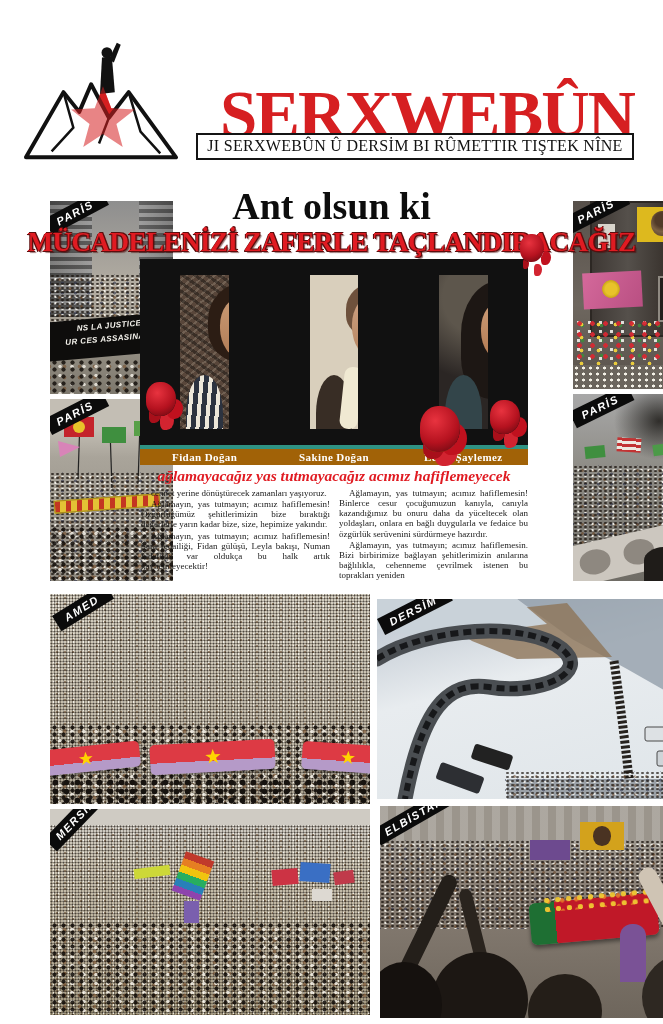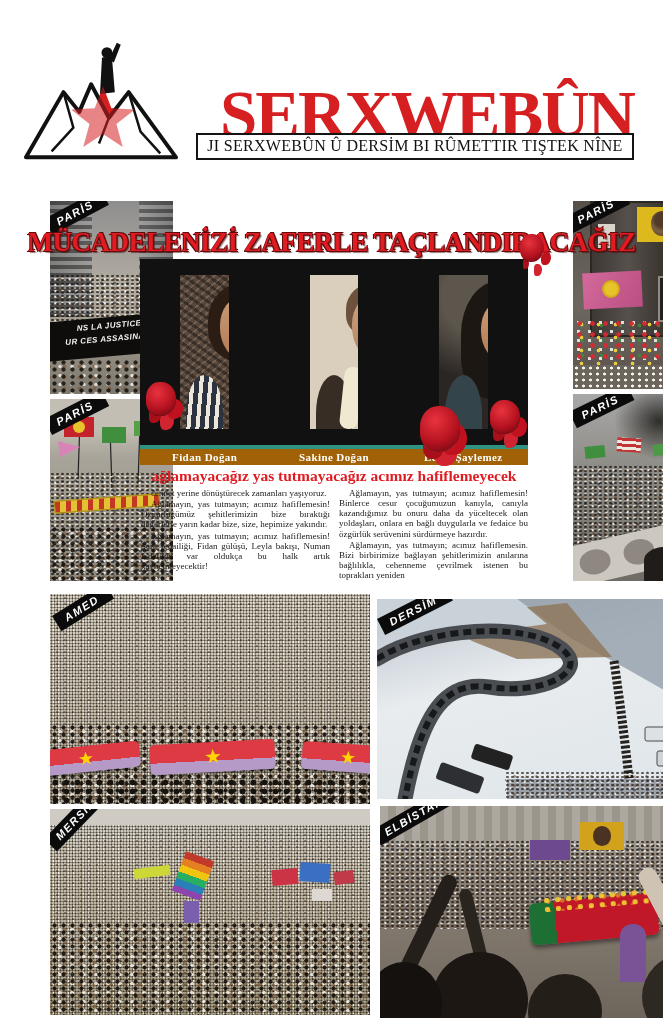--- a/index.html
+++ b/index.html
@@ -182,21 +182,21 @@
   #p1 .torso{background:repeating-linear-gradient(95deg,#2c3340 0 5px,#ece7da 5px 9px);}
   #p2 .torso{background:#382d25;}
   #p3 .torso{background:#33454a;}
   #p2 .scarf{position:absolute;top:92px;width:18px;bottom:0;background:#f0e9d2;border-radius:8px;z-index:2;}
   #p2 .scarf.sl{left:32px;transform:rotate(6deg);}
   .nameband{height:16px;background:#a16207;border-top:4px solid #2f9383;display:flex;align-items:center;}
   .nameband span{flex:1;text-align:center;color:#fff;font-size:11px;font-weight:bold;letter-spacing:.4px;line-height:1;}
 
   
   .subhead{position:absolute;left:140px;top:467px;width:388px;text-align:center;z-index:4;
-        font-size:15.5px;font-weight:bold;color:#e01b22;}
+        font-size:15.5px;font-weight:bold;color:#e01b22;font-style:italic;}
   .columns{position:absolute;left:141px;top:488px;width:387px;display:flex;gap:9px;z-index:4;}
   .col{width:189px;font-size:9px;line-height:1.13;text-align:justify;color:#1a1a1a;}
   .col p{margin:0 0 1px;text-indent:10px;}
 
   
   .carnation{position:absolute;z-index:6;width:30px;height:34px;border-radius:48% 52% 55% 45%;
         background:radial-gradient(circle at 38% 32%,#e8333f,#b5121f 55%,#6e0a12 90%);
         box-shadow:14px 10px 0 -7px #c0111e,-6px 16px 0 -9px #a80f1a,6px 22px 0 -8px #d22430;}
   .c1{left:146px;top:382px;}
   .c2{left:420px;top:406px;width:40px;height:46px;}
@@ -213,20 +213,21 @@
     <path d="M4,118 L42,52 L58,72 L70,44 L88,78 L108,52 L156,118 Z" fill="#ffffff" stroke="#111" stroke-width="4" stroke-linejoin="round"></path>
     <path d="M42,52 L52,88 L30,112 M88,78 L78,104 M108,52 L120,92 L140,114" fill="none" stroke="#111" stroke-width="2.5"></path>
     <circle cx="86" cy="12" r="5.5" fill="#111"></circle>
     <path d="M81,17 L91,16 L94,52 L79,54 Z" fill="#111"></path>
     <path d="M88,19 L96,2 L100,4 L93,22 Z" fill="#111"></path>
     <polygon points="82,46 90.4,68.4 114.3,69.5 95.6,84.4 102,107.5 82,94.3 62,107.5 68.4,84.4 49.7,69.5 73.6,68.4" fill="#d61f21" opacity="0.55"></polygon>
   </svg>
   <h1 class="paper-title">SERXWEBÛN</h1>
   <div class="motto">JI SERXWEBÛN Û DERSİM BI RÛMETTIR TIŞTEK NÎNE</div>
 
+  <div class="headline1">Ant olsun ki</div>
   <div class="headline2">MÜCADELENİZİ ZAFERLE TAÇLANDIRACAĞIZ</div>
 
   <figure class="photo" id="ph-pj">
     <div class="layer bldg-l"></div>
     <div class="layer bldg-r"></div>
     <div class="layer crowd pj-crowd"></div>
     <div class="layer banner">
       <span>NS LA JUSTICE!</span><br>
       <span>UR CES ASSASINATS!</span>
     </div>

